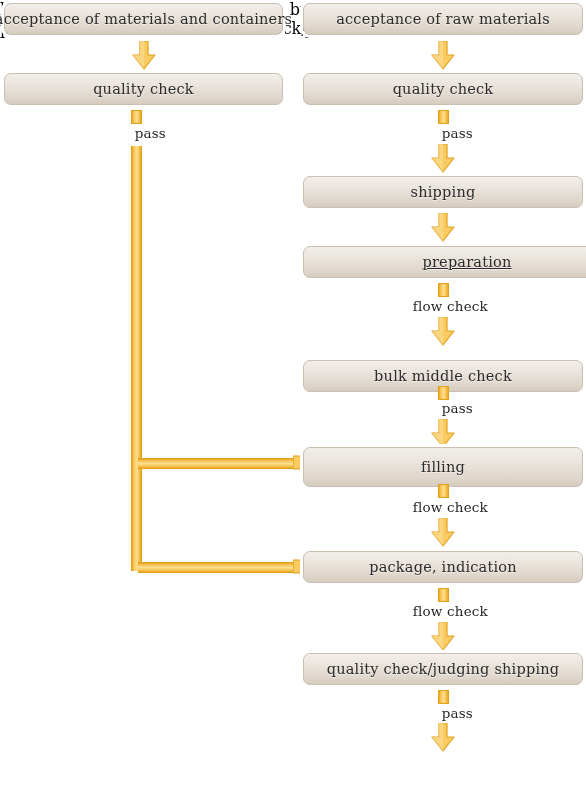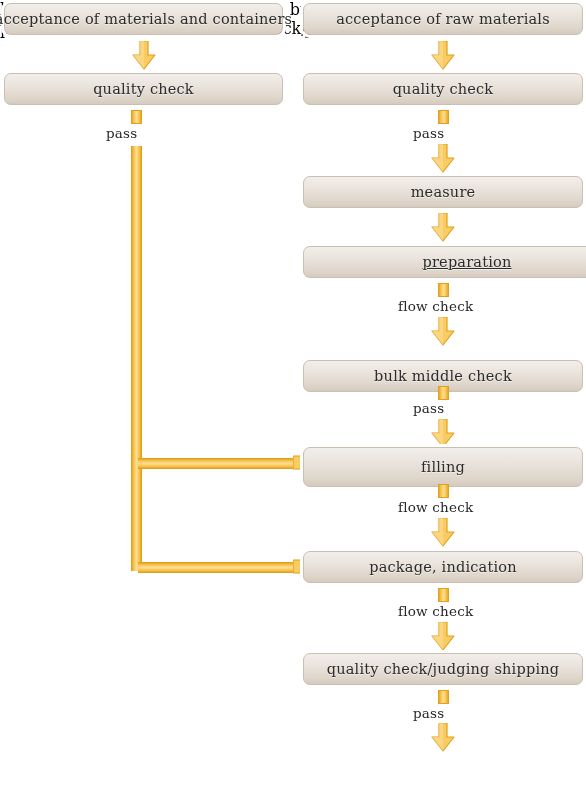--- a/index.html
+++ b/index.html
@@ -79,21 +79,21 @@
     height: 22px;
   }
 
   
   .edge-label {
     position: absolute;
     font-size: 13.5px;
     color: #272727;
     white-space: nowrap;
     line-height: 1;
-    text-align: left;
+    text-align: right;
     letter-spacing: 0.2px;
   }
 </style>
 </head>
 <body>
 
 <div id="diagram">
 
   
 
@@ -150,21 +150,21 @@
 
    measure --&gt;
   <div class="stub" style="left:438px; top:110px; width:11px; height:14px;"></div>
   <div class="edge-label" style="left:413px; top:127px; width:60px;">pass</div>
   <svg class="arrow-down" style="left:428px; top:144px;" viewBox="0 0 30 30">
     <path d="M11 0 L19 0 L19 14 L26 14 L15 28 L4 14 L11 14 Z" fill="#f9cc63" stroke="#e2a01c" stroke-width="1.2" stroke-linejoin="round"></path>
     <path d="M11 0 L15 0 L15 28 L4 14 L11 14 Z" fill="#fcdc92" opacity="0.65"></path>
   </svg>
 
   <div class="node" style="left:303px; top:176px; width:280px; height:32px;">
-    <span>measure</span>
+    <span>shipping</span>
   </div>
 
   
   <svg class="arrow-down" style="left:428px; top:213px;" viewBox="0 0 30 30">
     <path d="M11 0 L19 0 L19 14 L26 14 L15 28 L4 14 L11 14 Z" fill="#f9cc63" stroke="#e2a01c" stroke-width="1.2" stroke-linejoin="round"></path>
     <path d="M11 0 L15 0 L15 28 L4 14 L11 14 Z" fill="#fcdc92" opacity="0.65"></path>
   </svg>
 
   <div class="node" style="left:303px; top:246px; width:328px; height:32px;text-decoration:underline;">
     <span>preparation</span>

